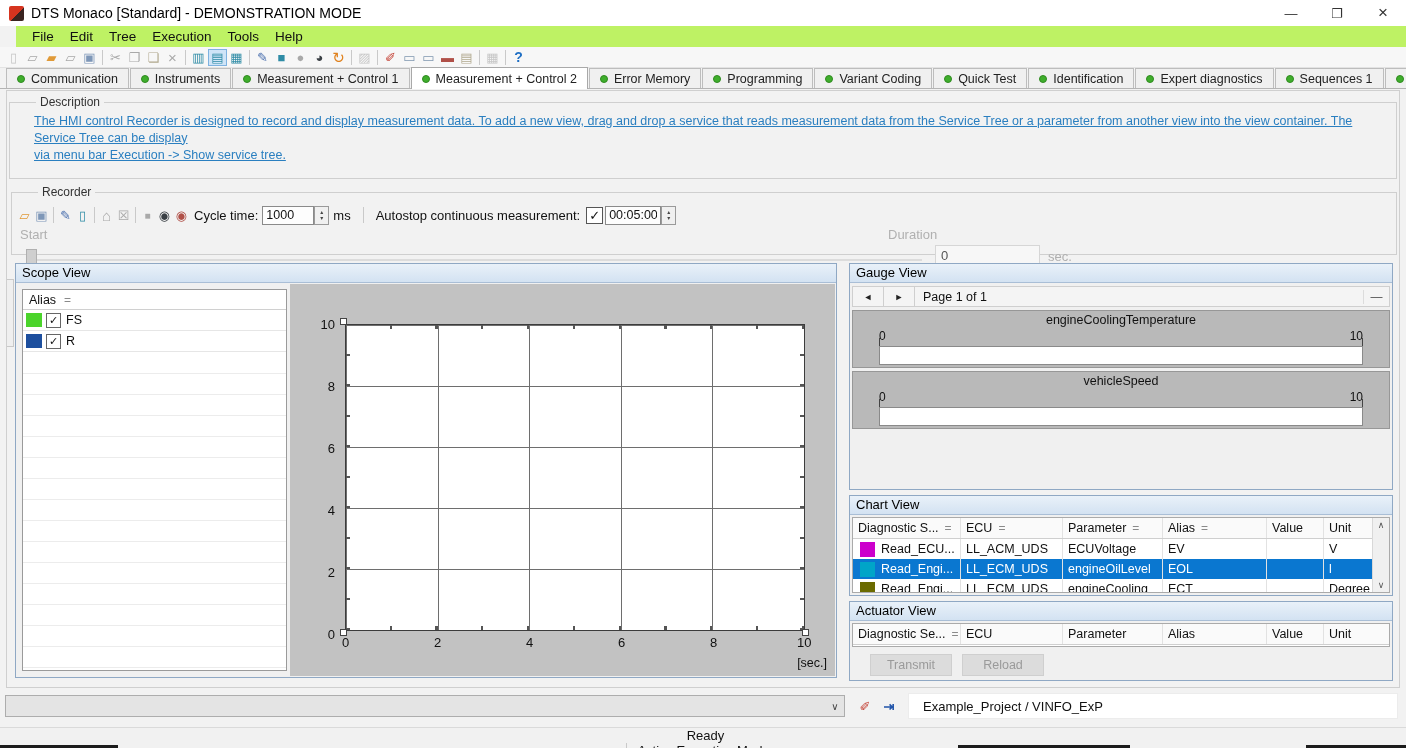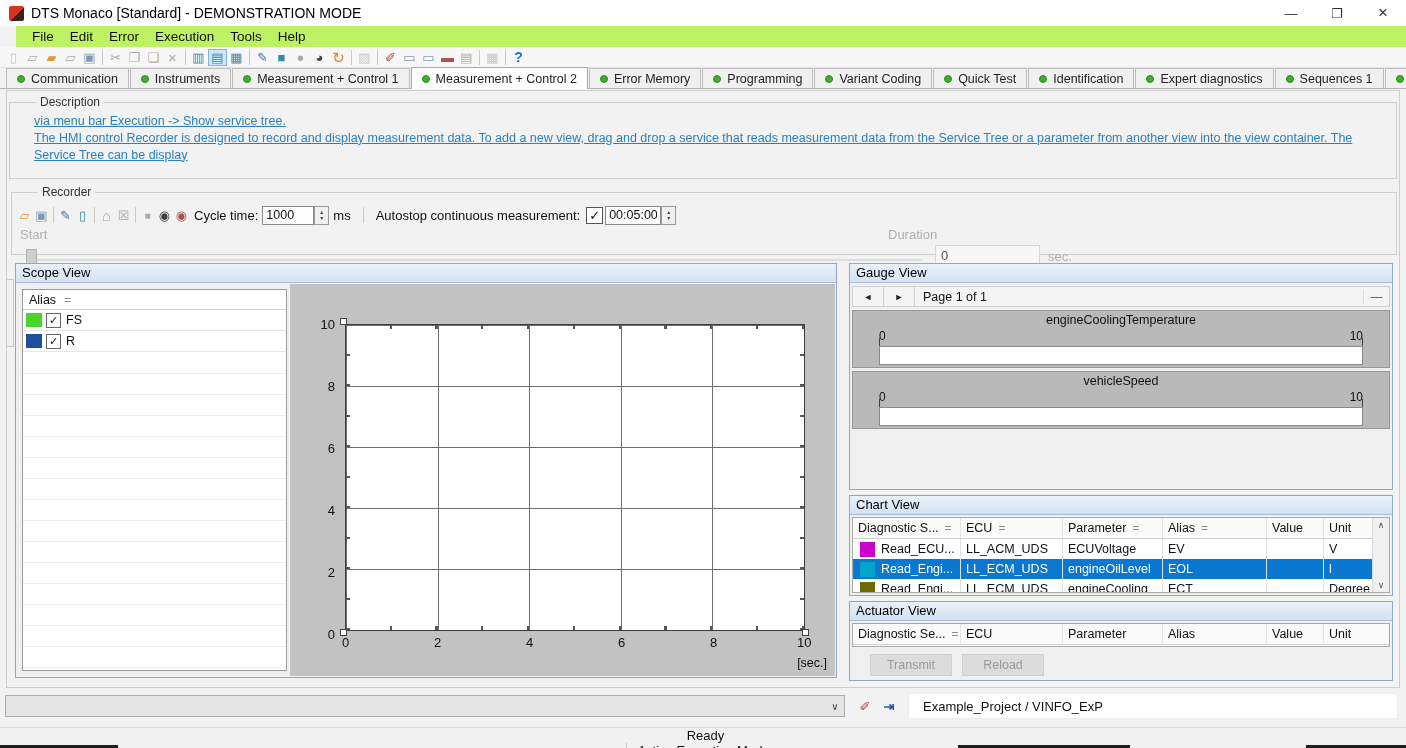--- a/index.html
+++ b/index.html
@@ -134,21 +134,21 @@
     <div class="wincontrols">
       <div class="winbtn">—</div>
       <div class="winbtn">❐</div>
       <div class="winbtn" style="font-size:17px;">×</div>
     </div>
   </div>
 
   <div class="menubar">
     <div class="menuitem">File</div>
     <div class="menuitem">Edit</div>
-    <div class="menuitem">Error</div>
+    <div class="menuitem">Tree</div>
     <div class="menuitem">Execution</div>
     <div class="menuitem">Tools</div>
     <div class="menuitem">Help</div>
   </div>
 
   <div class="toolbar">
     <span class="tbi c-lgray">▯</span>
     <span class="tbi c-gray">▱</span>
     <span class="tbi c-orange">▰</span>
     <span class="tbi c-gray">▱</span>
@@ -230,22 +230,22 @@
     <div class="tab">
         <span class="tabdot" style="background-color: rgb(63, 174, 44);"></span>
       </div>
   </div>
 
   <div class="main">
 
     <fieldset class="descbox">
       <legend>Description</legend>
       <div class="desclink">
+        <div>The HMI control Recorder is designed to record and display measurement data. To add a new view, drag and drop a service that reads measurement data from the Service Tree or a parameter from another view into the view container. The Service Tree can be display</div>
         <div>via menu bar Execution -&gt; Show service tree.</div>
-        <div>The HMI control Recorder is designed to record and display measurement data. To add a new view, drag and drop a service that reads measurement data from the Service Tree or a parameter from another view into the view container. The Service Tree can be display</div>
       </div>
     </fieldset>
 
     <fieldset class="recbox">
       <legend>Recorder</legend>
       <div class="recrow">
         <span class="rici c-orange">▱</span>
         <span class="rici c-blue">▣</span>
         <span class="recsep"></span>
         <span class="rici c-pen">✎</span>

